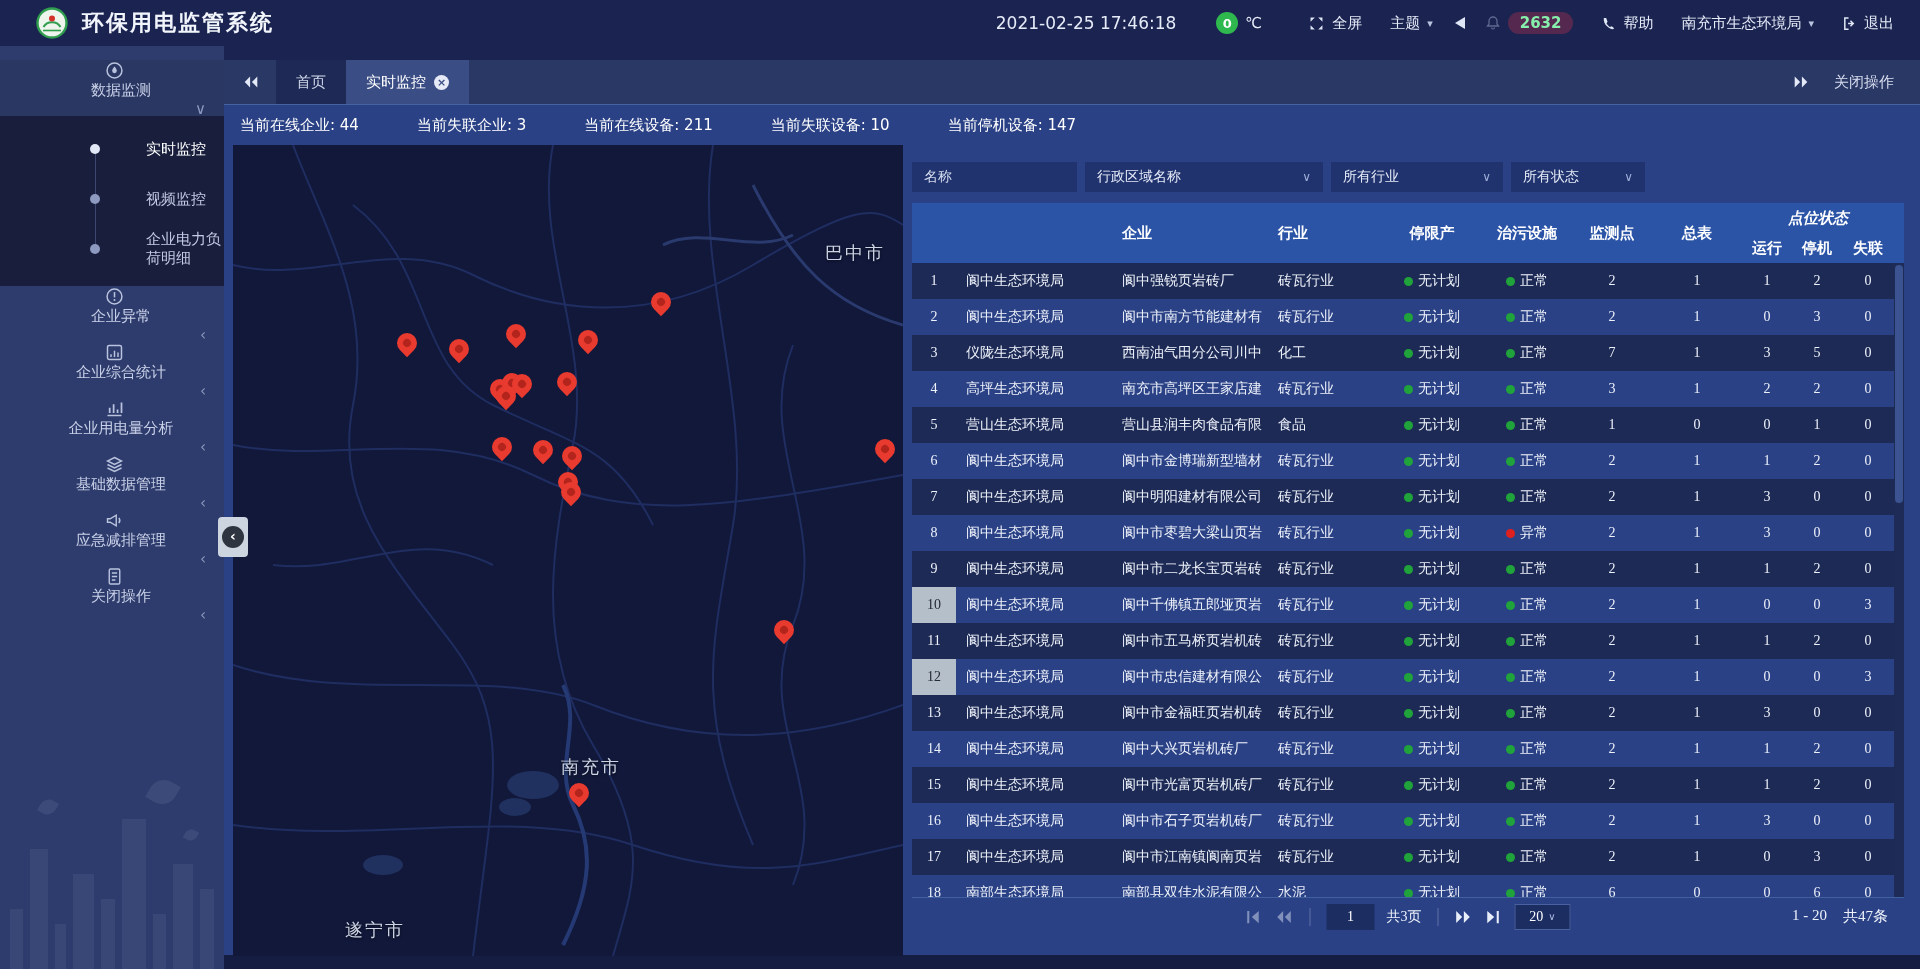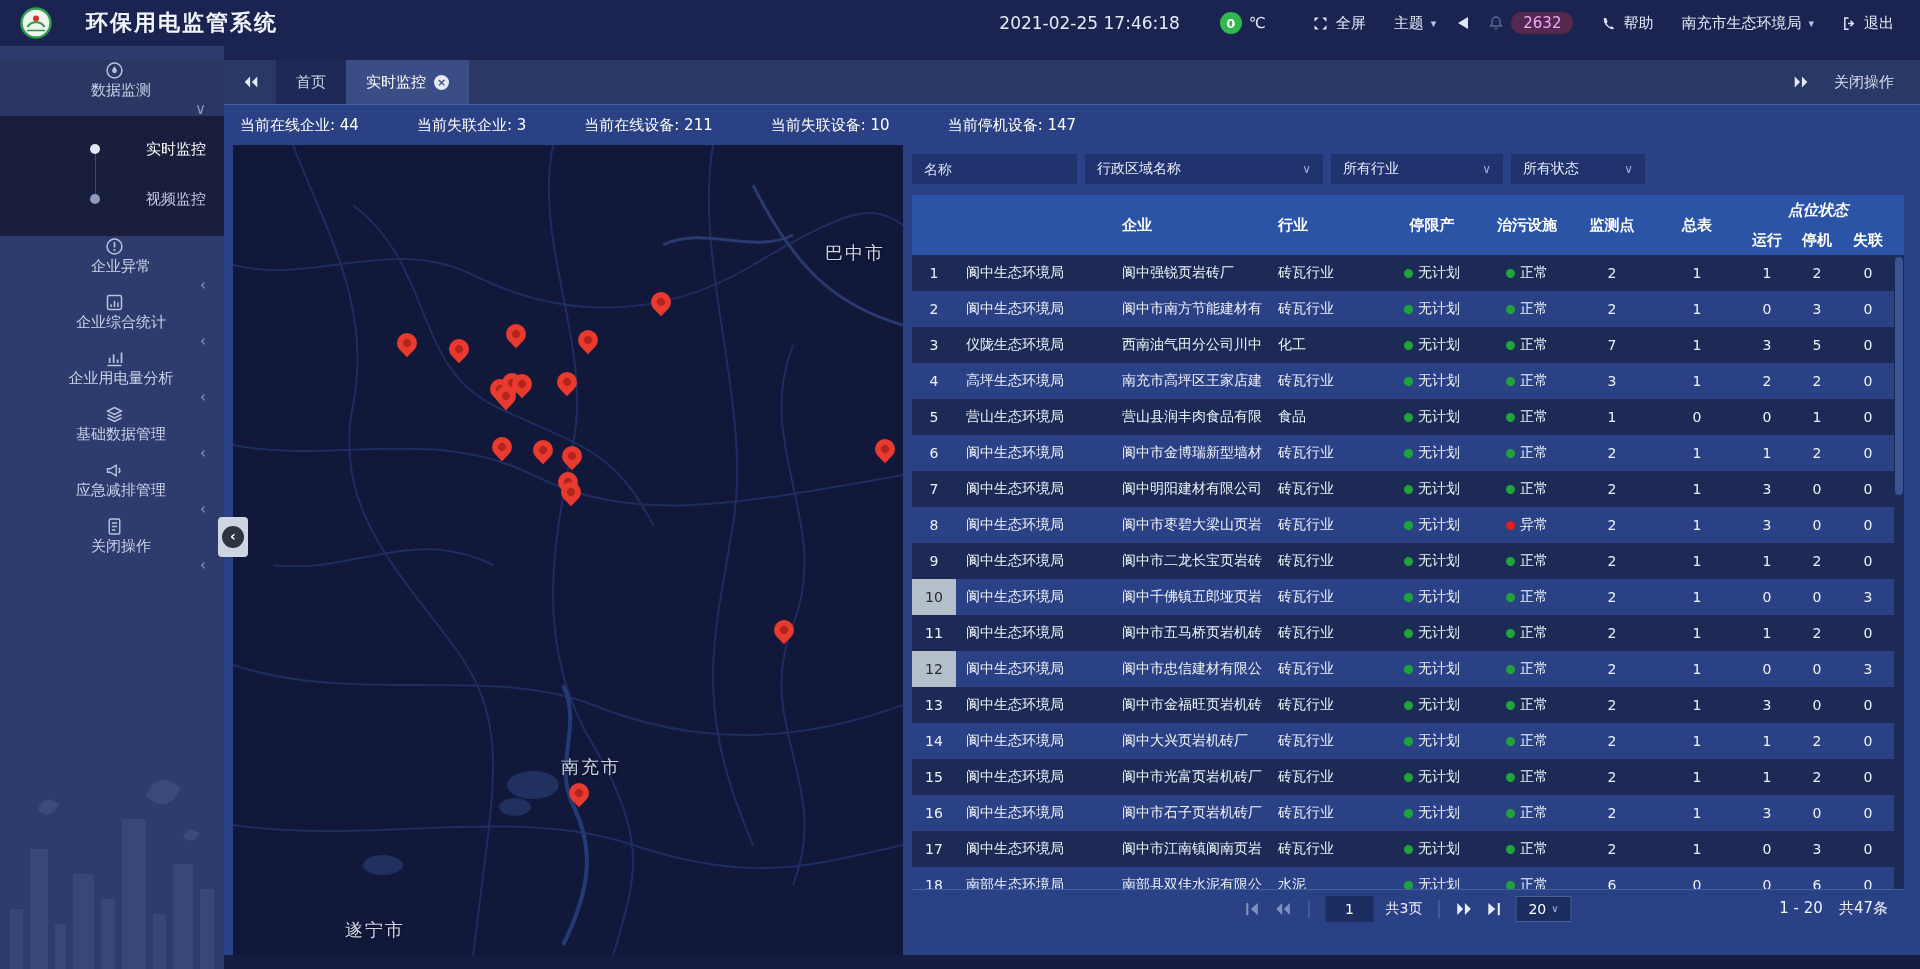--- a/index.html
+++ b/index.html
@@ -1,29 +1,29 @@
 <!DOCTYPE html>
 <html><head>
 <meta charset="utf-8">
 <style>
   * { box-sizing: border-box; margin: 0; padding: 0; }
   html,body { width:1920px; height:969px; }
   body { font-family:"DejaVu Sans","Liberation Sans",sans-serif; background:#161d42; color:#fff; overflow:hidden; }
   .page { position:relative; width:1920px; height:969px; background:#161d42; overflow:hidden; }
 
   
-  .header { position:absolute; left:0; top:0; width:100%; height:46px; background:#1b2451; display:flex; align-items:center; z-index:20; padding-left:20px;gap:20px; }
+  .header { position:absolute; left:0; top:0; width:100%; height:46px; background:#1b2451; display:flex; align-items:center; z-index:20; padding-left:36px; }
   .logo { width:32px; height:32px; flex:0 0 32px; }
   .app-title { font-size:22px; font-weight:bold; letter-spacing:2px; margin-left:14px; color:#f2f5fc; }
   .header-right { margin-left:auto; display:flex; align-items:center; padding-right:26px; font-size:15px; color:#e6ebf8; }
   .hr-item { display:flex; align-items:center; gap:7px; margin-left:28px; cursor:pointer; white-space:nowrap; }
   .datetime { font-size:17px; margin-left:0; cursor:default; }
   .temp-badge { width:22px; height:22px; border-radius:50%; background:#2eb84d; color:#fff; font-size:13px; font-weight:bold; display:flex; align-items:center; justify-content:center; }
   .caret-down { font-size:11px; color:#b9c3de; }
-  .msg-pill { background:#55294f; color:#f0abfc; font-weight:normal; border-radius:11px; padding:2px 12px; font-size:15px; }
+  .msg-pill { background:#55294f; color:#86efac; font-weight:bold; border-radius:11px; padding:2px 12px; font-size:15px; }
   .spk { width:0; height:0; border-top:6px solid transparent; border-bottom:6px solid transparent; border-right:10px solid #dfe6f5; }
 
   
   .sidebar { position:absolute; left:0; top:46px; width:224px; bottom:0; background:#2e3c6d; z-index:6; overflow:hidden; }
   .menu { padding-top:14px; position:relative; z-index:2; }
   .menu-item { height:56px; display:flex; align-items:center; padding:0 18px 0 36px; color:#c9d1e8; font-size:15px; cursor:pointer;flex-direction:column; }
   .menu-item.expanded { background:#2a3763; }
   .mi-icon { width:22px; height:22px; margin-right:12px; display:flex; align-items:center; }
   .mi-chev { margin-left:auto; color:#8d99bf; font-size:15px; }
   .submenu { background:#181e3c; position:relative; padding:8px 0 12px; }
@@ -54,21 +54,21 @@
   
   .map { position:absolute; left:9px; top:40px; width:670px; height:811px; background:#11183a; overflow:hidden; }
   .city-label { position:absolute; color:#ccd3e3; font-size:18px; letter-spacing:2px; text-shadow:0 1px 3px rgba(0,0,0,.6); }
   .pin { position:absolute; width:22px; height:28px; transform:translate(-50%,-100%); z-index:3; }
   .pin-shape { position:absolute; left:1px; top:2px; width:20px; height:20px; background:#e83a2e; border-radius:50% 50% 50% 0; transform:rotate(-45deg); }
   .pin-shape::after { content:''; position:absolute; left:6px; top:6px; width:8px; height:8px; border-radius:50%; background:#b3251c; }
   .map-handle { position:absolute; left:218px; top:517px; width:30px; height:40px; background:#cdd5e0; border-radius:4px; z-index:8; display:flex; align-items:center; justify-content:center; cursor:pointer; }
   .map-handle .hc { width:22px; height:22px; border-radius:50%; background:#2e3440; color:#fff; font-size:14px; font-weight:bold; display:flex; align-items:center; justify-content:center; line-height:1; padding-bottom:2px; }
 
   
-  .panel { position:absolute; left:688px; top:44px; width:992px; height:811px; }
+  .panel { position:absolute; left:688px; top:52px; width:992px; height:811px;font-family:Liberation Serif, serif; }
   .filters { height:40px; display:flex; align-items:center; gap:8px; }
   .f-field { height:30px; background:#20336e; border:none; color:#fff; font-size:14px; padding:0 12px; display:flex; align-items:center; font-family:inherit; }
   .f-input { width:165px; }
   .f-input::placeholder { color:#d5dcee; opacity:1; }
   .f-select { position:relative; cursor:pointer; color:#e6ebf8; }
   .f-select .vee { margin-left:auto; color:#9fb0d8; font-size:12px; padding-left:14px; }
   .sel-region { width:238px; } .sel-industry { width:172px; } .sel-status { width:134px; }
 
   .tgrid { display:grid; grid-template-columns:44px 156px 156px 114px 100px 90px 80px 90px 50px 50px 52px; }
   .thead { position:absolute; top:46px; left:0; width:992px; height:60px; background:#2b54a7; font-weight:bold; font-size:15px; color:#fff; grid-template-rows:30px 30px; }
@@ -174,20 +174,24 @@
         </div>
         <div class="submenu">
           <div class="submenu-item active">
             <span class="dot"></span>
             <span>实时监控</span>
           </div>
           <div class="submenu-item">
             <span class="dot"></span>
             <span>视频监控</span>
           </div>
+          <div class="submenu-item">
+            <span class="dot"></span>
+            <span>企业电力负荷明细</span>
+          </div>
         </div>
         <div class="menu-item">
           <span class="mi-icon">
             <svg viewBox="0 0 24 24" width="21" height="21">
               <circle cx="12" cy="12" r="8.5" fill="none" stroke="#b9c3de" stroke-width="1.7"></circle>
               <path d="M12 7v6" stroke="#b9c3de" stroke-width="1.8"></path>
               <circle cx="12" cy="16" r="1.1" fill="#b9c3de"></circle>
             </svg>
           </span>
           <span class="mi-label">企业异常</span>

